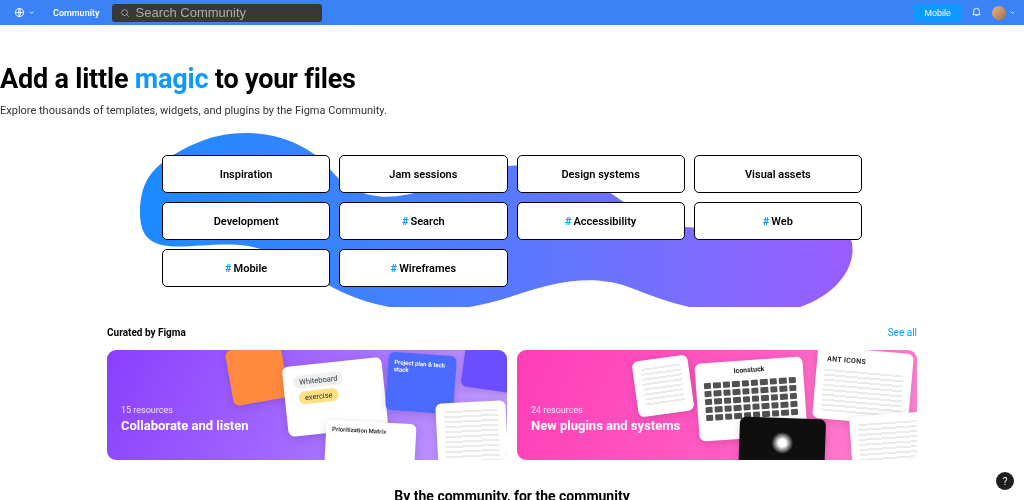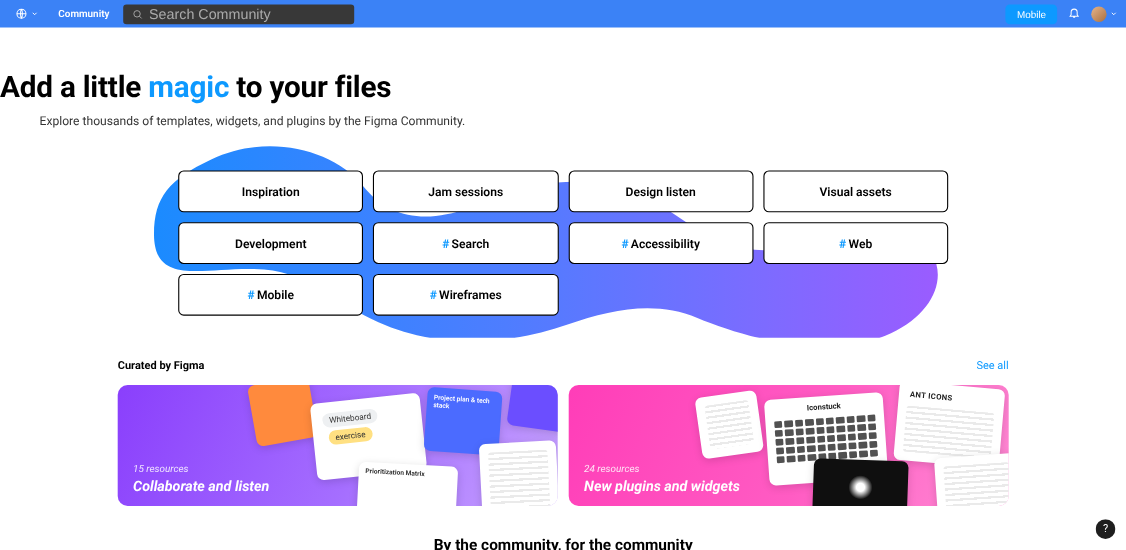--- a/index.html
+++ b/index.html
@@ -19,39 +19,39 @@
   .publish-btn { background: #0d99ff; color: #fff; border: none; border-radius: 4px; font-size: 9px; font-weight: 500; padding: 4px 10px; cursor: pointer; }
   .bell-wrap { padding: 0 10px; cursor: pointer; }
   .bell-icon { width: 11px; height: 11px; }
   .avatar { width: 14px; height: 14px; border-radius: 50%; background: linear-gradient(135deg,#e7b48a,#a86f3f); }
   .avatar-wrap { display: flex; align-items: center; gap: 3px; cursor: pointer; }
 
   
   .hero { position: relative; text-align: left; padding: 38px 0 40px; overflow: hidden; }
   .hero h1 { font-size: 27px; font-weight: 700; letter-spacing: -0.2px; }
   .hero h1 .magic { color: #0d99ff; }
-  .hero p { font-size: 11px; color: #333; margin-top: 9px; padding-left: 36px; }
+  .hero p { font-size: 11px; color: #333; margin-top: 9px; }
 
   .blob-wrap { position: absolute; left: 50%; transform: translateX(-50%); top: 102px; width: 760px; height: 180px; z-index: 0; }
   .blob { width: 100%; height: 100%; }
 
   .cat-grid { position: relative; z-index: 1; width: 700px; margin: 38px auto 0; display: grid; grid-template-columns: repeat(4,1fr); gap: 9px; }
   .cat-btn { background: #fff; border: 1.3px solid #000; border-radius: 5px; height: 38px; display: flex; align-items: center; justify-content: center; font-size: 11px; font-weight: 600; cursor: pointer; }
   .cat-btn .hash { color: #0d99ff; font-weight: 700; margin-right: 2px; }
 
   
   .section { width: 810px; margin: 0 auto; }
   .sec-head { display: flex; align-items: baseline; justify-content: space-between; margin-bottom: 12px; }
   .sec-head h2 { font-size: 10px; font-weight: 700; }
   .see-all { color: #0d99ff; font-size: 10px; cursor: pointer; }
   .cards { display: grid; grid-template-columns: 1fr 1fr; gap: 10px; }
   .card { position: relative; height: 110px; border-radius: 9px; overflow: hidden; color: #fff; cursor: pointer; }
   .card-1 { background: linear-gradient(115deg, #8a3ffc 0%, #a56eff 55%, #c7a3ff 100%); }
   .card-2 { background: linear-gradient(115deg, #ff3db8 0%, #ff5cc3 55%, #ff8ad4 100%); }
-  .card-text { position: absolute; left: 14px; bottom: 10px; font-style: italic; }
+  .card-text { position: absolute; left: 14px; bottom: 27px; }
   .card-text .count { font-size: 9px; opacity: 0.85; margin-bottom: 3px; }
   .card-text .title { font-size: 13px; font-weight: 700; }
 
   
   .tiles { position: absolute; right: -6px; top: 6px; bottom: 6px; width: 62%; pointer-events: none; }
   .tile { position: absolute; border-radius: 6px; background: #fff; box-shadow: 0 2px 8px rgba(0,0,0,0.15); }
   
   .c1a { left: 20px; top: 6px; width: 100px; height: 70px; transform: rotate(-6deg); background:#fff; }
   .c1a::before { content:""; position:absolute; left:10px; top:12px; padding:3px 7px; background:#f2f2f2; border-radius:10px; font-size:7px; }
   .c1a .wb { position:absolute; left:10px; top:10px; font-size:7.5px; color:#333; background:#eef0f2; padding:2px 6px; border-radius:8px; }
@@ -143,21 +143,21 @@
   </div>
 
   <div class="cat-grid">
     <div class="cat-btn">
         <span>Inspiration</span>
       </div>
     <div class="cat-btn">
         <span>Jam sessions</span>
       </div>
     <div class="cat-btn">
-        <span>Design listen</span>
+        <span>Design systems</span>
       </div>
     <div class="cat-btn">
         <span>Visual assets</span>
       </div>
     <div class="cat-btn">
         <span>Development</span>
       </div>
 
     <div class="cat-btn">
         <span class="hash">#</span>
@@ -277,21 +277,21 @@
           </div>
         <div class="tile c2c">
             <div class="lamp"></div>
           </div>
         <div class="tile c2d">
             <div class="strip"></div>
           </div>
       </div>
       <div class="card-text">
         <div class="count">24 resources</div>
-        <div class="title">New plugins and widgets</div>
+        <div class="title">New plugins and systems</div>
       </div>
     </div>
   </div>
 </div>
 
 <div class="section2">
   <h2>By the community, for the community</h2>
 </div>
 
 <div class="help">?</div>

